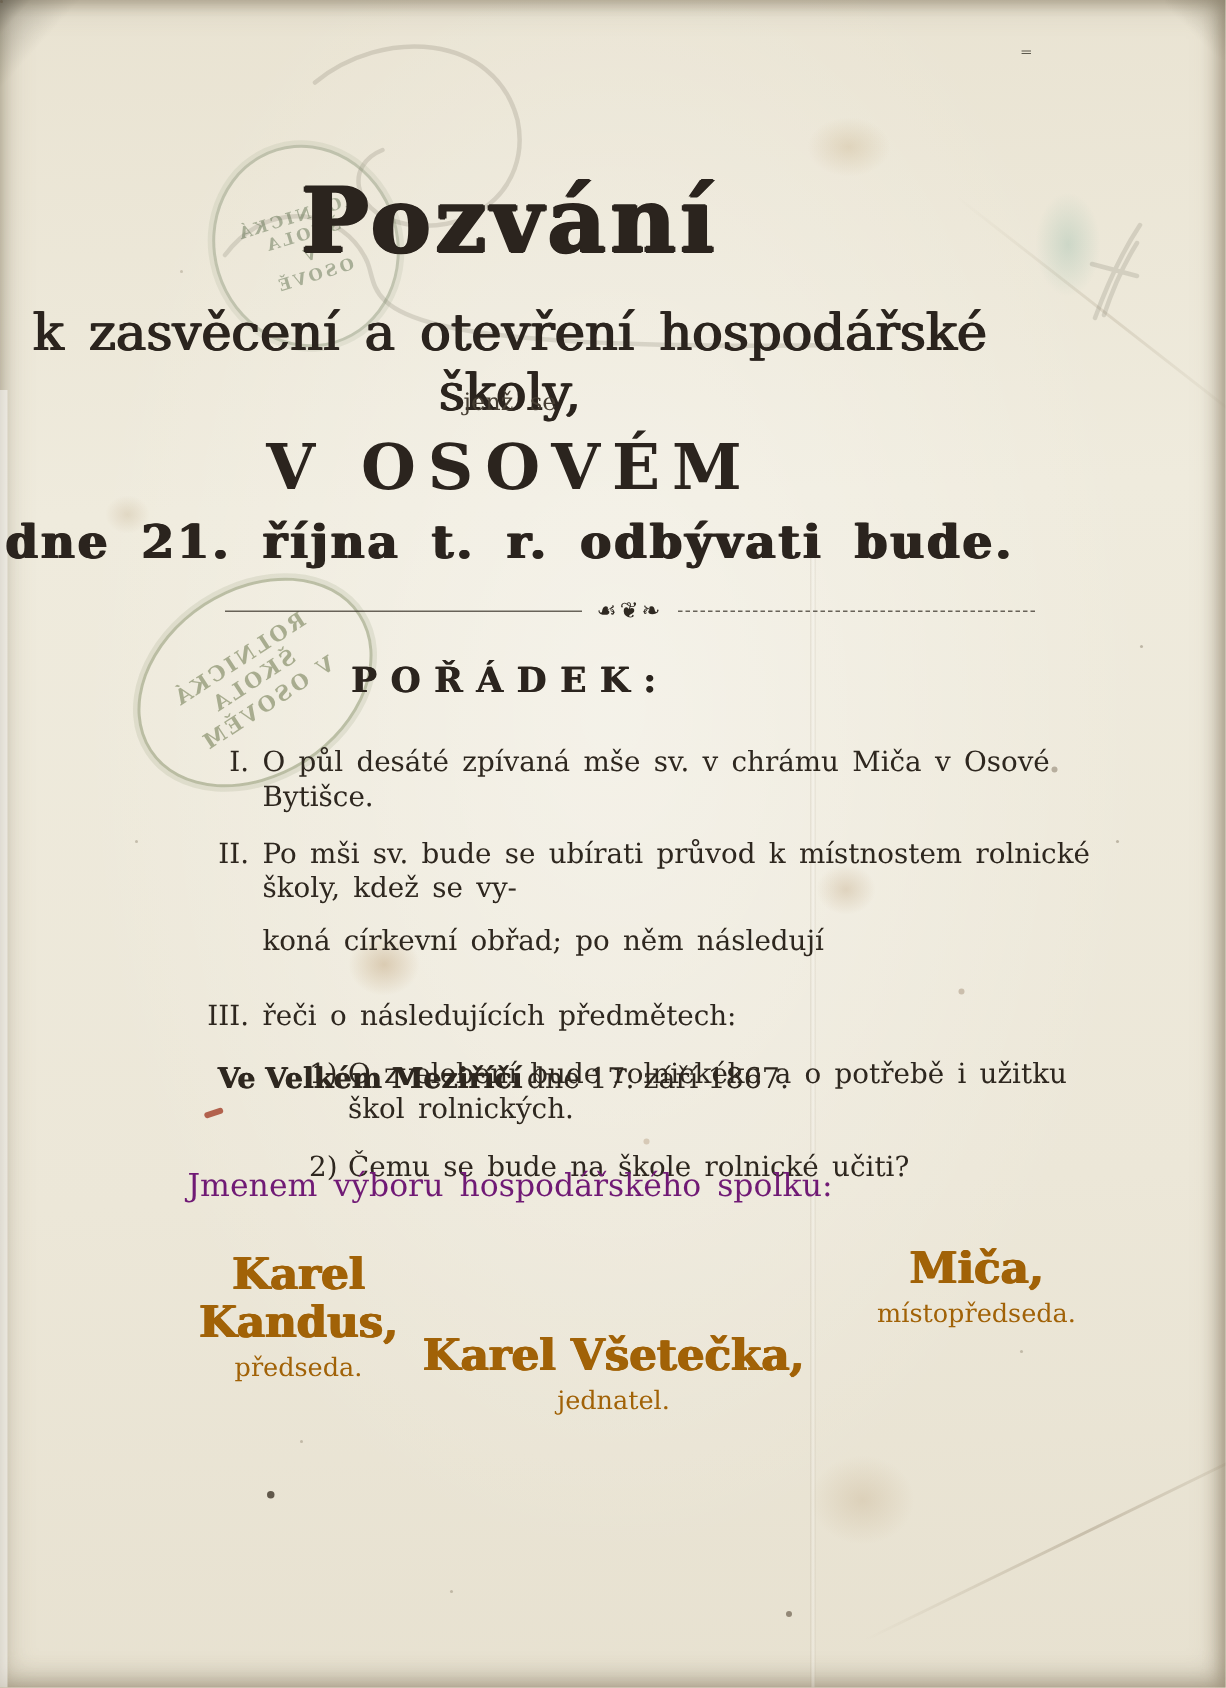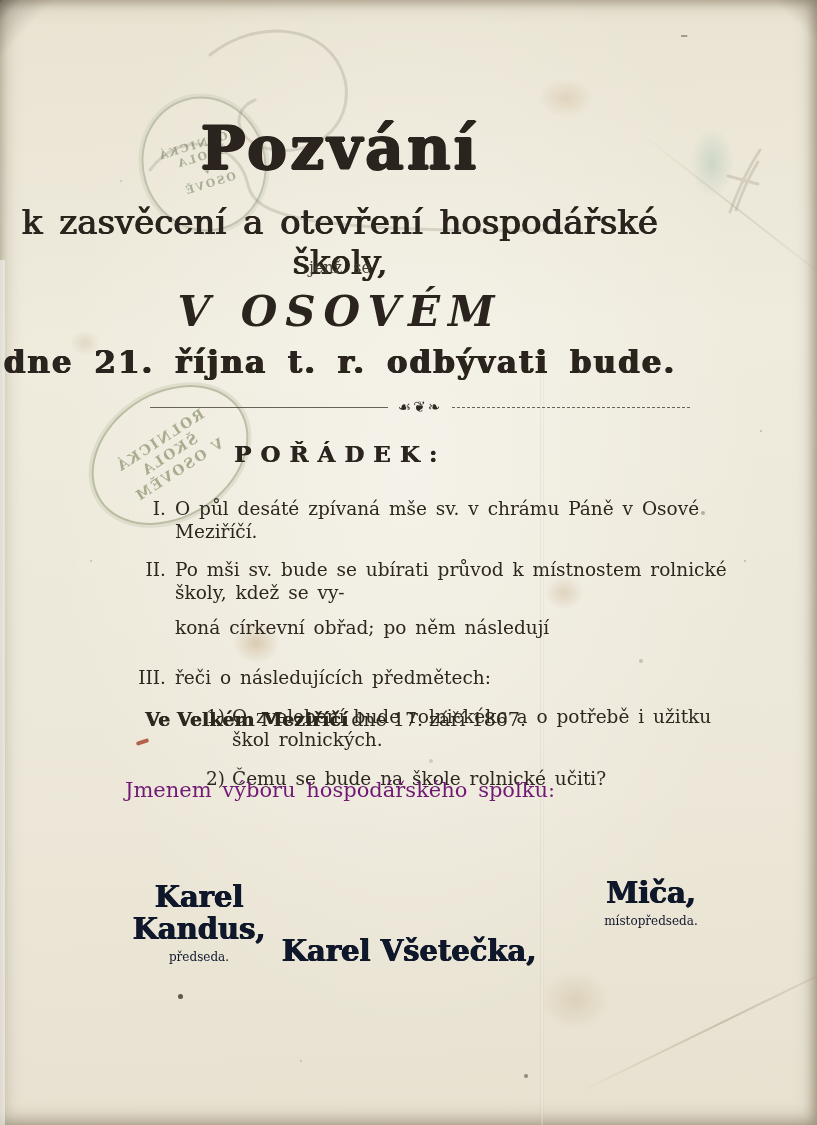--- a/index.html
+++ b/index.html
@@ -58,21 +58,21 @@
   .stamp2{left:86px;top:392px;width:164px;height:122px;transform:rotate(-33deg);
     border:2px solid rgba(122,132,92,.45);box-shadow:0 0 0 3px rgba(122,132,92,.14);}
   .stamp2 .inner{color:rgba(116,126,84,.58);font-size:14px;}
   
   .center{left:0;width:680px;text-align:center;}
   .title{top:118px;font-size:60px;line-height:1;font-weight:bold;letter-spacing:3px;
     text-shadow:1px 0 0 currentColor,-1px 0 0 currentColor,0 .6px 0 currentColor,0 -.6px 0 currentColor;}
   .subtitle{top:202px;font-size:34px;font-weight:normal;word-spacing:6px;
     text-shadow:.6px 0 0 currentColor,-.6px 0 0 currentColor;}
   .connector{top:258px;font-size:16px;color:#463e33;word-spacing:6px;}
-  .place-line{top:287px;font-size:42px;font-weight:bold;letter-spacing:8px;font-style:italic;}
+  .place-line{top:287px;font-size:42px;font-weight:bold;letter-spacing:8px;}
   .big-date{top:344px;font-size:31px;font-weight:bold;letter-spacing:2px;word-spacing:8px;
     text-shadow:.7px 0 0 currentColor,-.7px 0 0 currentColor;}
   
   .divider{top:398px;left:150px;width:540px;display:flex;align-items:center;color:#3a332a;}
   .divider .rule{flex:1;height:0;border-top:1.5px solid rgba(58,51,42,.75);}
   .divider .rule.dashed{border-top-style:dashed;}
   .divider .orn{padding:0 10px;font-size:15px;letter-spacing:2px;color:#2f2922;}
   .heading{top:440px;font-size:23px;font-weight:bold;letter-spacing:9px;
     text-shadow:.5px 0 0 currentColor;}
   
@@ -83,24 +83,24 @@
   .agenda-row .txt .ln{display:block;}
   .agenda-row.two .txt .ln{margin-bottom:12px;}
   .sub-row{display:flex;margin:16px 0 0 78px;}
   .sub-row .marker{width:26px;flex:none;}
   
   .dateline{top:708px;left:145px;font-size:19px;color:#2e271f;}
   .dateline .b{font-weight:bold;text-shadow:.5px 0 0 currentColor;}
   .dateline .r{margin-left:3px;}
   .committee{top:778px;font-size:21px;word-spacing:4px;color:#701a75;}
   
-  .sig{text-align:center;color:#0f172a;margin-top:48px;}
+  .sig{text-align:center;color:#a16207;}
   .sig .name{font-size:29px;font-weight:bold;line-height:1.1;
     text-shadow:.7px 0 0 currentColor,-.4px 0 0 currentColor;}
-  .sig .role{font-size:12px;margin-top:4px;}
+  .sig .role{font-size:17px;margin-top:4px;}
   .sig-left{top:834px;left:84px;width:230px;}
   .sig-right{top:830px;left:536px;width:230px;}
   .sig-center{top:888px;left:268px;width:282px;}
   
   .corner-mark{left:680px;top:30px;font-size:10px;color:#5c594d;letter-spacing:1px;transform:scaleY(.8);}
 </style>
 </head>
 <body>
 
 <div class="abs vignette"></div>
@@ -158,21 +158,21 @@
   <span class="orn">☙❦❧</span>
   <span class="rule dashed"></span>
 </div>
 
 <div class="abs center heading">POŘÁDEK:</div>
 
 <div class="abs agenda">
   <div class="agenda-row">
     <span class="marker">I.</span>
     <span class="txt">
-        <span class="ln">O půl desáté zpívaná mše sv. v chrámu Páně v Osové Meziříčí.</span>
+        <span class="ln">O půl desáté zpívaná mše sv. v chrámu Miča v Osové Bytišce.</span>
       </span>
   </div>
   <div class="agenda-row two">
     <span class="marker">II.</span>
     <span class="txt">
       <span class="ln">Po mši sv. bude se ubírati průvod k místnostem rolnické školy, kdež se vy-</span>
       <span class="ln">koná církevní obřad; po něm následují</span>
     </span>
   </div>
   <div class="agenda-row">
@@ -200,13 +200,14 @@
 <div class="abs sig sig-left">
   <div class="name">Karel Kandus,</div>
   <div class="role">předseda.</div>
 </div>
 <div class="abs sig sig-right">
   <div class="name">Miča,</div>
   <div class="role">místopředseda.</div>
 </div>
 <div class="abs sig sig-center">
   <div class="name">Karel Všetečka,</div>
+  <div class="role">jednatel.</div>
 </div>
 
 </body></html>

